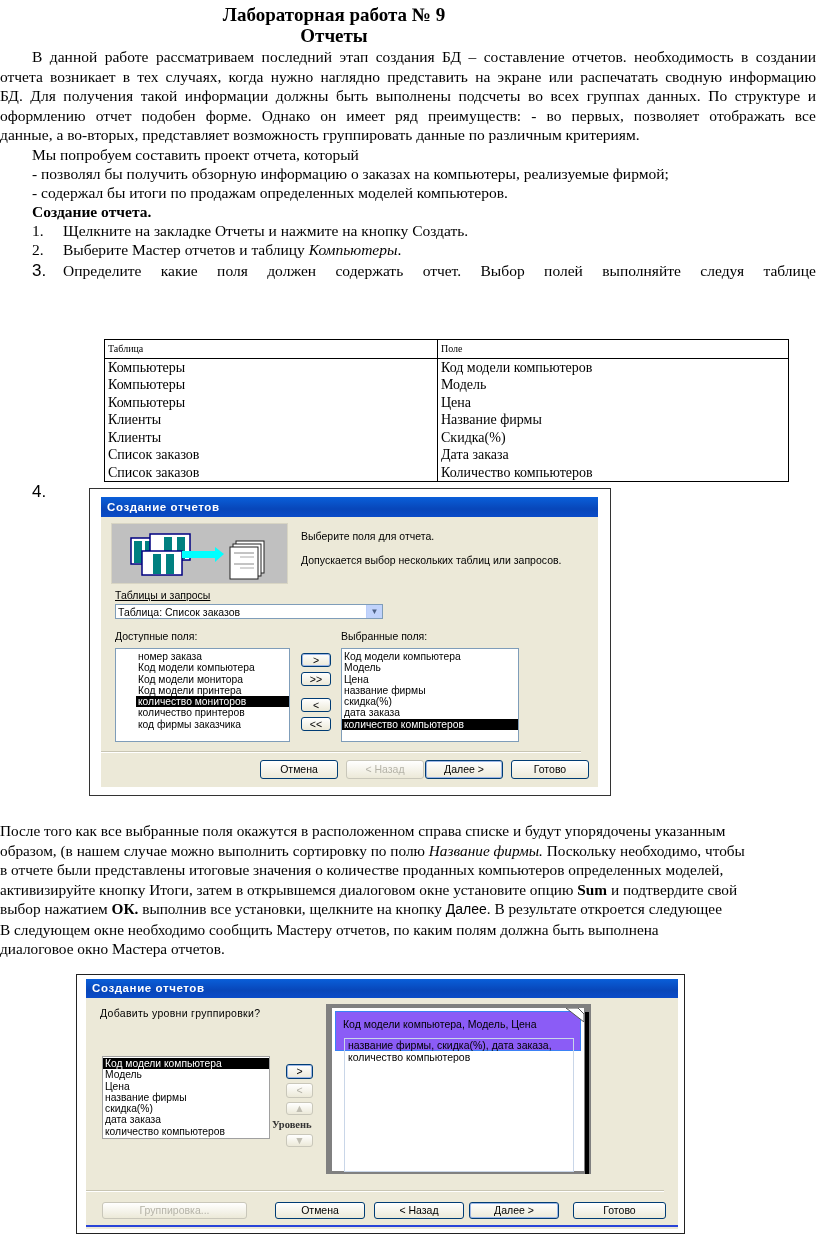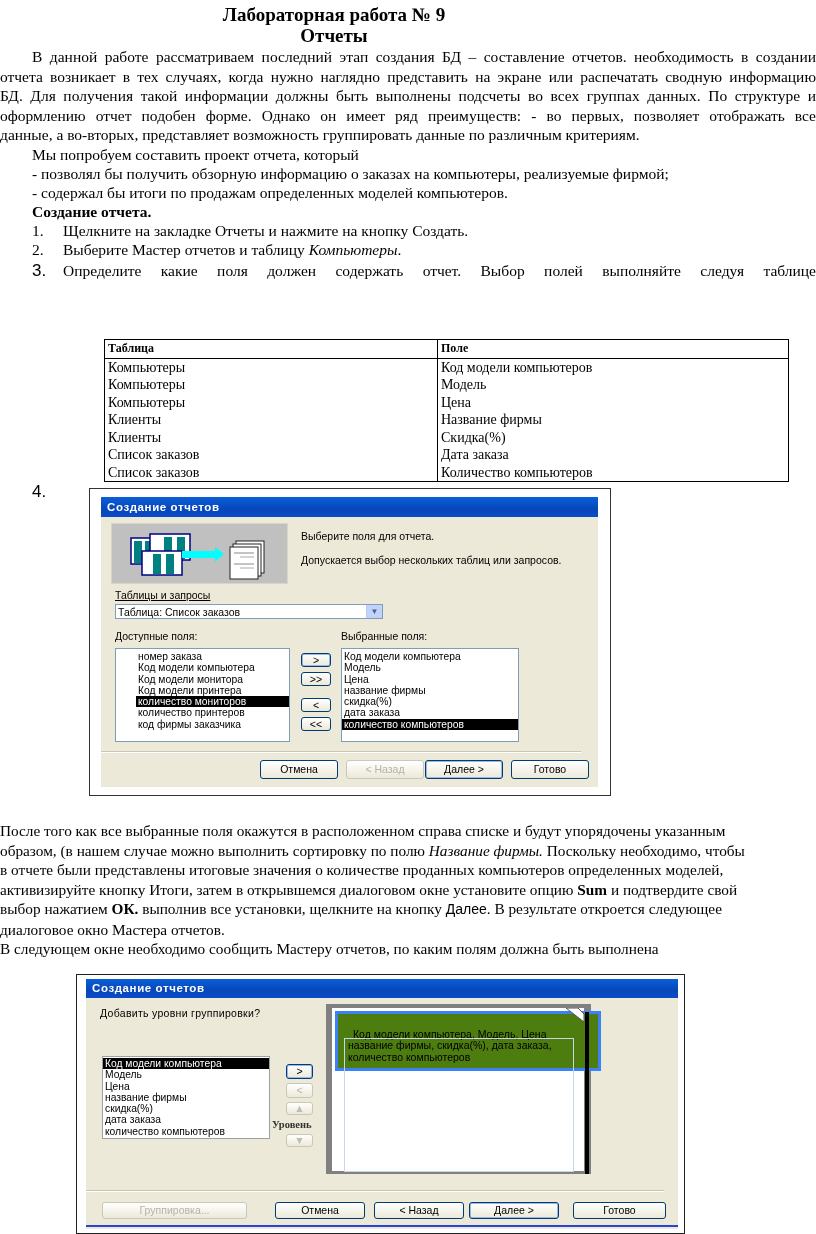--- a/index.html
+++ b/index.html
@@ -9,21 +9,21 @@
   .title { left: 0; width: 668px; text-align: center; font-weight: bold; font-size: 19px; line-height: 22px; }
   .para { font-size: 15.5px; line-height: 19.5px; }
   .justify-full { text-align: justify; text-align-last: justify; }
   .bold { font-weight: bold; }
   .ital { font-style: italic; }
   .sans-b { font-family: "Liberation Sans", "DejaVu Sans", sans-serif; }
 
   
   table.fields { border-collapse: collapse; font-size: 14px; }
   table.fields th, table.fields td { padding: 0 3px; text-align: left; line-height: 17.5px; vertical-align: top; }
-  table.fields th { border-bottom: 1px solid #000; font-weight: bold; font-size: 12px; }
+  table.fields th { border-bottom: 1px solid #000; font-weight: normal; font-size: 10px; }
   table.fields .c1 { width: 326px; border-right: 1px solid #000; }
 
   
   .frame { border: 1px solid #333; background: #fff; }
   .dlg { background: #ece9d8; font-family: "Liberation Sans", "DejaVu Sans", sans-serif; font-size: 10.5px; color: #000; }
   .titlebar { background: linear-gradient(#0a5fd9, #0846b9 60%, #0a4bc8); color: #fff; font-weight: bold;
               font-family: "Liberation Sans", "DejaVu Sans", sans-serif; font-size: 11.5px; letter-spacing: 0.6px;
               padding-left: 6px; box-sizing: border-box; }
   .listbox { background: #fff; border: 1px solid #7f9db9; box-sizing: border-box; }
   .listbox .item { height: 11.3px; line-height: 11.3px; padding-left: 2px; white-space: nowrap; font-size: 10.3px; }
@@ -179,22 +179,22 @@
     <div class="btn" style="top:263px; left:410px; width:78px; height:19px; line-height:17px;">Готово</div>
   </div>
 </div>
 
 <div class="abs" style="top:821px; left:0; width:816px; font-family:'Liberation Serif', serif; font-size:15.3px; line-height:19.5px;">
   <div>После того как все выбранные поля окажутся в расположенном справа списке и будут упорядочены указанным</div>
   <div><span>образом, (в нашем случае можно выполнить сортировку по полю </span><span class="ital">Название фирмы.</span><span> Поскольку необходимо, чтобы</span></div>
   <div>в отчете были представлены итоговые значения о количестве проданных компьютеров определенных моделей,</div>
   <div><span>активизируйте кнопку Итоги, затем в открывшемся диалоговом окне установите опцию </span><span class="bold">Sum</span><span> и подтвердите свой</span></div>
   <div><span>выбор нажатием </span><span class="bold">ОК.</span><span> выполнив все установки, щелкните на кнопку </span><span class="sans-b" style="font-size:14px;">Далее</span><span>. В результате откроется следующее</span></div>
+  <div>В следующем окне необходимо сообщить Мастеру отчетов, по каким полям должна быть выполнена</div>
   <div>диалоговое окно Мастера отчетов.</div>
-  <div>В следующем окне необходимо сообщить Мастеру отчетов, по каким полям должна быть выполнена</div>
 </div>
 
 <div class="abs frame" style="top:974px; left:76px; width:607px; height:258px; border-color:#222;">
   <div class="abs dlg" style="top:4px; left:9px; width:592px; height:250px; font-size:10.5px;">
     <div class="abs titlebar" style="top:0; left:0; width:592px; height:19px; line-height:19px;">Создание отчетов</div>
     <div class="abs" style="top:28px; left:14px; letter-spacing:0.3px;">Добавить уровни группировки?</div>
 
     <div class="abs listbox" style="top:77px; left:16px; width:168px; height:83px; padding-top:1px; border-color:#a0a0a0;">
       <div class="item sel">Код модели компьютера</div>
       <div class="item">Модель</div>
@@ -206,21 +206,21 @@
     </div>
 
     <div class="btn default" style="top:85px; left:200px; width:27px; height:15px; line-height:13px;">&gt;</div>
     <div class="btn disabled" style="top:104px; left:200px; width:27px; height:15px; line-height:13px;">&lt;</div>
     <div class="btn disabled" style="top:123px; left:200px; width:27px; height:13px; line-height:10px; color:#c0beb2;"><span>▲</span></div>
     <div class="abs" style="top:140px; left:186px; font-weight:bold; color:#333;font-family:Liberation Serif, serif;">Уровень</div>
     <div class="btn disabled" style="top:155px; left:200px; width:27px; height:13px; line-height:10px; color:#c0beb2;"><span>▼</span></div>
 
     <div class="abs" style="top:25px; left:240px; width:265px; height:170px; background:#808080;">
       <div class="abs" style="top:4px; left:6px; width:252px; height:163px; background:#fff;">
-        <div class="abs" style="top:3px; left:3px; width:230px; height:24px; border:3px solid #3b82f6; background:#4d7c0f; font-size:10.5px; line-height:11.5px; padding:15px;">Код модели компьютера, Модель, Цена</div>
+        <div class="abs" style="top:3px; left:3px; width:230px; height:24px; border:1px solid #3b82f6; background:#8b5cf6; font-size:10.5px; line-height:11.5px; padding:7px;">Код модели компьютера, Модель, Цена</div>
         <div class="abs" style="top:30px; left:12px; width:222px; height:130px; border:1px solid #c9d6e8; font-size:10.5px; line-height:11.5px; padding:1px 3px;">название фирмы, скидка(%), дата заказа, количество компьютеров</div>
         <svg class="abs" style="top:0; right:0;" width="18" height="14">
             <polygon points="0,0 12,0 18,6 18,14" fill="#fff" stroke="#555"></polygon>
           </svg>
       </div>
       <div class="abs" style="top:8px; right:2px; width:4px; height:162px; background:#000;"></div>
     </div>
 
     <div class="abs sep" style="top:211px; left:0; width:578px;"></div>
 

